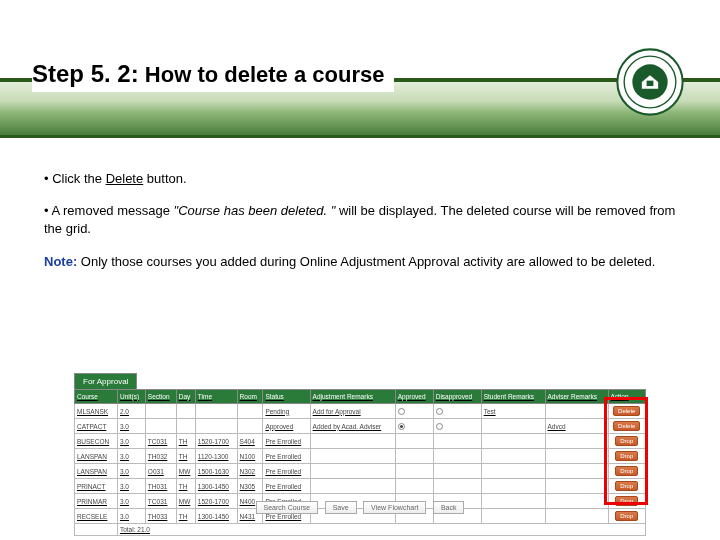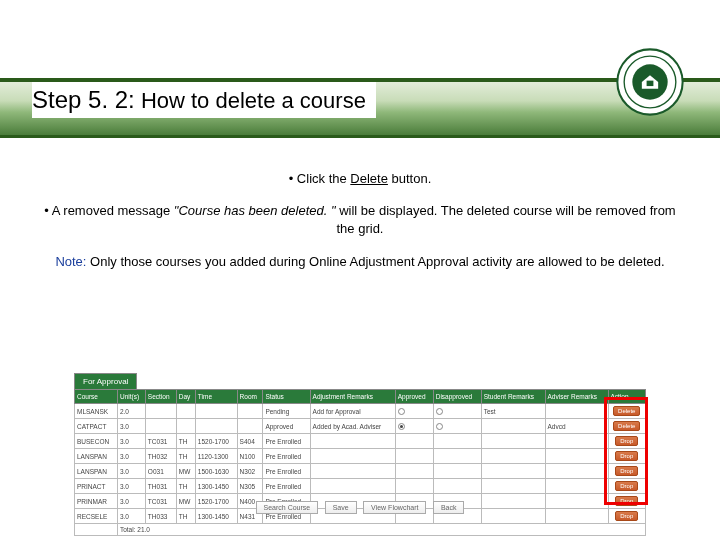--- a/index.html
+++ b/index.html
@@ -1,28 +1,28 @@
 <!DOCTYPE html>
 <html><head>
 <meta charset="utf-8">
 <style>
   * { box-sizing: border-box; margin: 0; padding: 0; }
   body { width: 720px; height: 540px; background: #fff; font-family: Arial, sans-serif; overflow: hidden; position: relative; }
   .header-band { position: absolute; top: 78px; left: 0; right: 0; height: 60px; background: linear-gradient(180deg, #e8f0e0 0%, #c8dcb8 40%, #8fb87a 60%, #4a7c3a 100%); border-bottom: 3px solid #2a5a1a; display: flex; align-items: flex-start; }
   .header-band::before { content:""; position:absolute; top:0; left:0; right:0; height:4px; background:#2a5a1a; }
-  .title { position: absolute; top: 56px; left: 32px; font-size: 22px; font-weight: normal; color: #000; background: #fff; padding: 4px 10px 4px 0; z-index: 3; margin-top: 26px; }
+  .title { position: absolute; top: 56px; left: 32px; font-size: 22px; font-weight: bold; color: #000; background: #fff; padding: 4px 10px 4px 0; z-index: 3; }
   .title .step { font-size: 24px; }
   .seal { position: absolute; top: 48px; right: 36px; width: 68px; height: 68px; z-index: 4; }
   .seal svg { width: 100%; height: 100%; }
   .content { position: absolute; top: 170px; left: 44px; right: 44px; font-size: 13px; color: #000; line-height: 1.4; }
-  .content p { margin-bottom: 14px; text-align: center; }
+  .content p { margin-bottom: 14px; }
   .underline { text-decoration: underline; }
   .italic { font-style: italic; }
-  .note-label { color: #1a3e9c; font-weight: normal; }
-  .screenshot { position: absolute; top: 370px; left: 74px; right: 74px; }
+  .note-label { color: #1a3e9c; font-weight: bold; }
+  .screenshot { position: absolute; top: 370px; left: 74px; right: 74px; text-decoration: underline; }
   .tab { display: inline-block; background: #2a7a3a; color: #fff; font-size: 8px; padding: 3px 8px; border: 1px solid #888; border-bottom: none; }
   table { width: 100%; border-collapse: collapse; font-size: 6.5px; background: #fff; }
   th { background: #2a7a3a; color: #fff; font-weight: normal; padding: 3px 2px; border: 1px solid #888; text-align: left; white-space: nowrap; }
   td { border: 1px solid #bbb; padding: 2px 2px; color: #444; white-space: nowrap; overflow: hidden; }
   .action-col { position: relative; }
   .red-box { position: absolute; top: 8px; right: -2px; width: 44px; height: 108px; border: 3px solid #e00; z-index: 5; pointer-events: none; }
   .btn { display: inline-block; background: linear-gradient(#d87a4a,#c85a2a); color: #fff; font-size: 6px; padding: 1px 4px; border-radius: 2px; border: 1px solid #a84818; }
   .radio { display: inline-block; width: 7px; height: 7px; border: 1px solid #888; border-radius: 50%; background: #fff; vertical-align: middle; }
   .radio.checked::after { content:""; display:block; width:3px; height:3px; background:#444; border-radius:50%; margin:1.5px auto; }
   .bottom-btns { position: absolute; top: 496px; left: 0; right: 0; text-align: center; }

